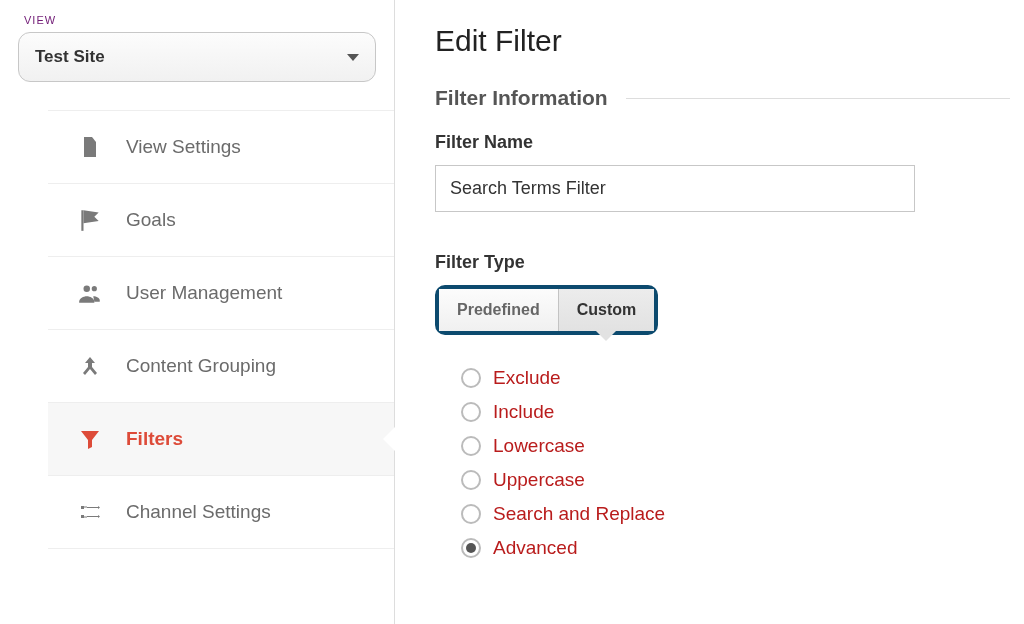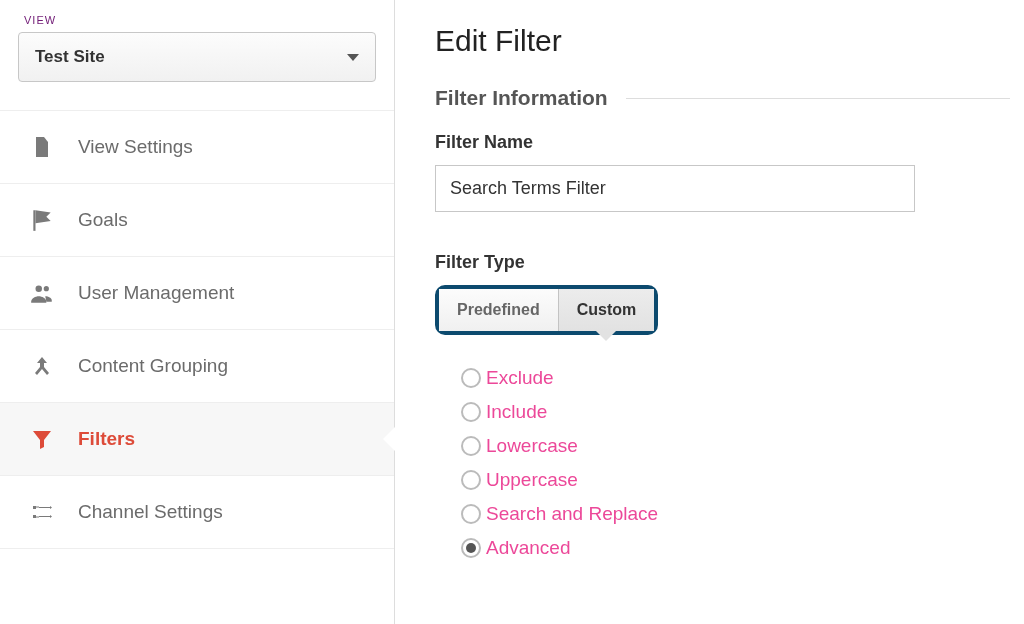--- a/index.html
+++ b/index.html
@@ -21,21 +21,21 @@
     .view-label {
       font-size: 11px;
       color: #701a75;
       letter-spacing: 1px;
       padding: 0 0 6px 24px;
       font-weight: 400;
     }
     .view-select {
       margin: 0 18px 28px 18px;
       border: 1px solid #c7c7c7;
-      border-radius: 4px;
+      border-radius: 12px;
       background: linear-gradient(#fcfcfc, #f1f1f1);
       padding: 14px 16px;
       display: flex;
       justify-content: space-between;
       align-items: center;
       cursor: pointer;
     }
     .view-select-text {
       font-weight: bold;
       font-size: 17px;
@@ -51,20 +51,21 @@
     .nav-item {
       display: flex;
       align-items: center;
       gap: 22px;
       padding: 22px 0 22px 28px;
       border-top: 1px solid #eee;
       font-size: 19px;
       color: #6b6b6b;
       cursor: pointer;
       position: relative;
+      margin-left: 48px;
     }
     .nav-item:last-child { border-bottom: 1px solid #eee; }
     .nav-item.active {
       color: #dd4b39;
       font-weight: bold;
       background: #f7f7f7;
     }
     .nav-item.active::after {
       content: "";
       position: absolute;
@@ -162,24 +163,24 @@
       border-left: 10px solid transparent;
       border-right: 10px solid transparent;
       border-top: 10px solid #e2e2e2;
     }
     .radio-list {
       padding-left: 26px;
     }
     .radio-item {
       display: flex;
       align-items: center;
-      gap: 5px;
+      gap: 12px;
       padding: 6px 0;
       font-size: 19px;
-      color: #ec4899;
+      color: #b91c1c;
       cursor: pointer;
     }
     .radio {
       width: 20px; height: 20px;
       border: 2px solid #bbb;
       border-radius: 50%;
       display: inline-flex;
       align-items: center;
       justify-content: center;
     }

